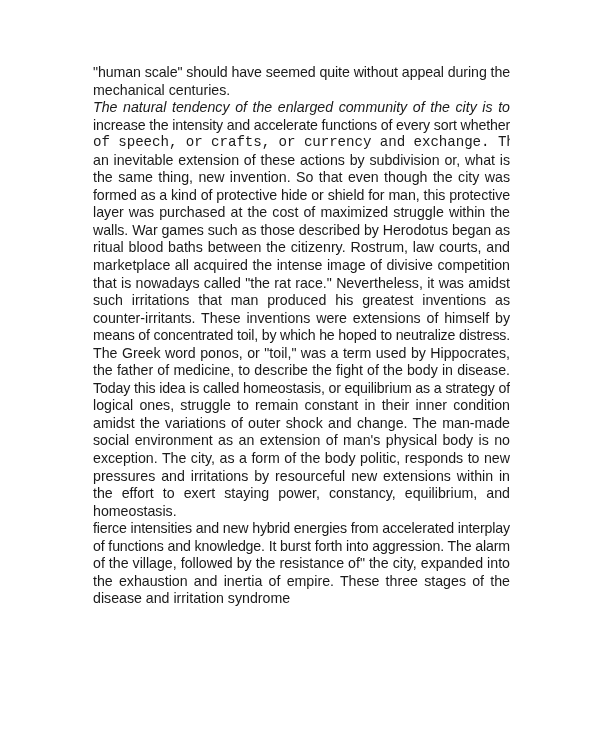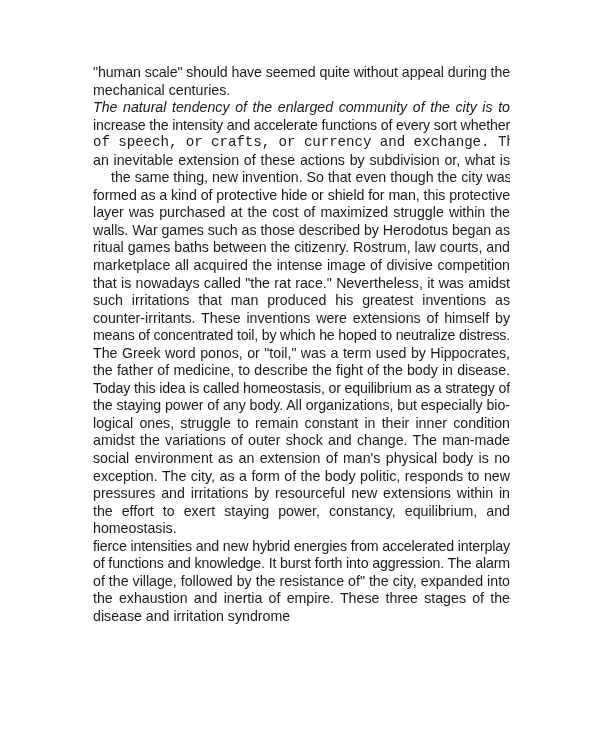--- a/index.html
+++ b/index.html
@@ -52,36 +52,35 @@
     <div>
       <span class="line" style="word-spacing: 0px; letter-spacing: -0.0871582px;">"human scale" should have seemed quite without appeal during the</span>
       <span class="line last">mechanical centuries.</span>
     </div>
 
     <div>
       <span class="line" style="word-spacing: 0px; font-style: italic;">The natural tendency of the enlarged community of the city is to</span>
       <span class="line" style="word-spacing: 0px; letter-spacing: -0.151268px;">increase the intensity and accelerate functions of every sort whether</span>
       <span class="line" style="word-spacing: 0px; letter-spacing: -0.0785779px; font-family: Liberation Mono, monospace;">of speech, or crafts, or currency and exchange. This in turn, implies</span>
       <span class="line" style="word-spacing: 0px;">an inevitable extension of these actions by subdivision or, what is</span>
-      <span class="line" style="word-spacing: 0px; margin-left: 18px;">the same thing, new invention. So that even though the city was</span>
+      <span class="line" style="word-spacing: 0px;">the same thing, new invention. So that even though the city was</span>
       <span class="line" style="word-spacing: 0px; letter-spacing: -0.0700893px;">formed as a kind of protective hide or shield for man, this protective</span>
       <span class="line" style="word-spacing: 0px;">layer was purchased at the cost of maximized struggle within the</span>
       <span class="line" style="word-spacing: 0px; letter-spacing: -0.0325101px;">walls. War games such as those described by Herodotus began as</span>
-      <span class="line" style="word-spacing: 0px;">ritual games baths between the citizenry. Rostrum, law courts, and</span>
+      <span class="line" style="word-spacing: 0px;">ritual blood baths between the citizenry. Rostrum, law courts, and</span>
       <span class="line" style="word-spacing: 0px;">marketplace all acquired the intense image of divisive competition</span>
       <span class="line" style="word-spacing: 0px;">that is nowadays called "the rat race." Nevertheless, it was amidst</span>
       <span class="line" style="word-spacing: 0px;">such irritations that man produced his greatest inventions as</span>
       <span class="line" style="word-spacing: 0px;">counter-irritants. These inventions were extensions of himself by</span>
       <span class="line" style="word-spacing: 0px; letter-spacing: -0.197237px;">means of concentrated toil, by which he hoped to neutralize distress.</span>
       <span class="line" style="word-spacing: 0.00142045px;">
         <span>The Greek word </span><span class="it">ponos</span><span>, or "toil," was a term used by Hippocrates,</span>
       </span>
       <span class="line" style="word-spacing: 0px;">the father of medicine, to describe the fight of the body in disease.</span>
       <span class="line" style="word-spacing: 0px; letter-spacing: -0.148884px;">Today this idea is called homeostasis, or equilibrium as a strategy of</span>
-      <span class="line" style="word-spacing: 0px; letter-spacing: -0.044837px;">the staying power of any body. All organizations, but especially bio-</span>
       <span class="line" style="word-spacing: 0px;">logical ones, struggle to remain constant in their inner condition</span>
       <span class="line" style="word-spacing: 0px;">amidst the variations of outer shock and change. The man-made</span>
       <span class="line" style="word-spacing: 0px;">social environment as an extension of man's physical body is no</span>
       <span class="line" style="word-spacing: 0px;">exception. The city, as a form of the body politic, responds to new</span>
       <span class="line" style="word-spacing: 0px;">pressures and irritations by resourceful new extensions   within in</span>
       <span class="line" style="word-spacing: 0px;">the effort to exert staying power, constancy, equilibrium, and</span>
       <span class="line last">homeostasis.</span>
     </div>
 
     <div>

